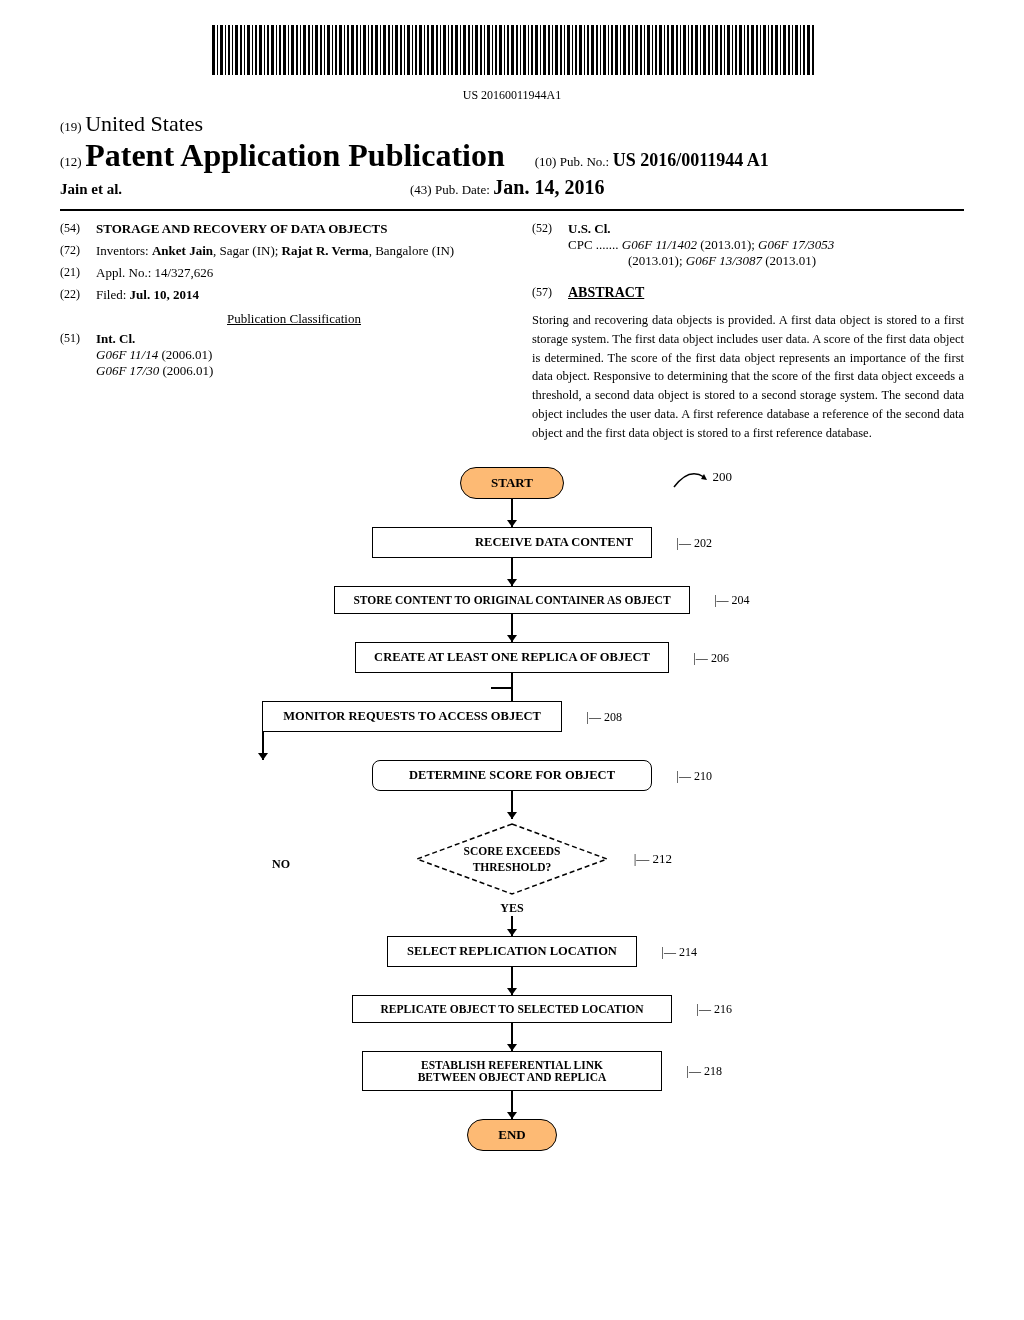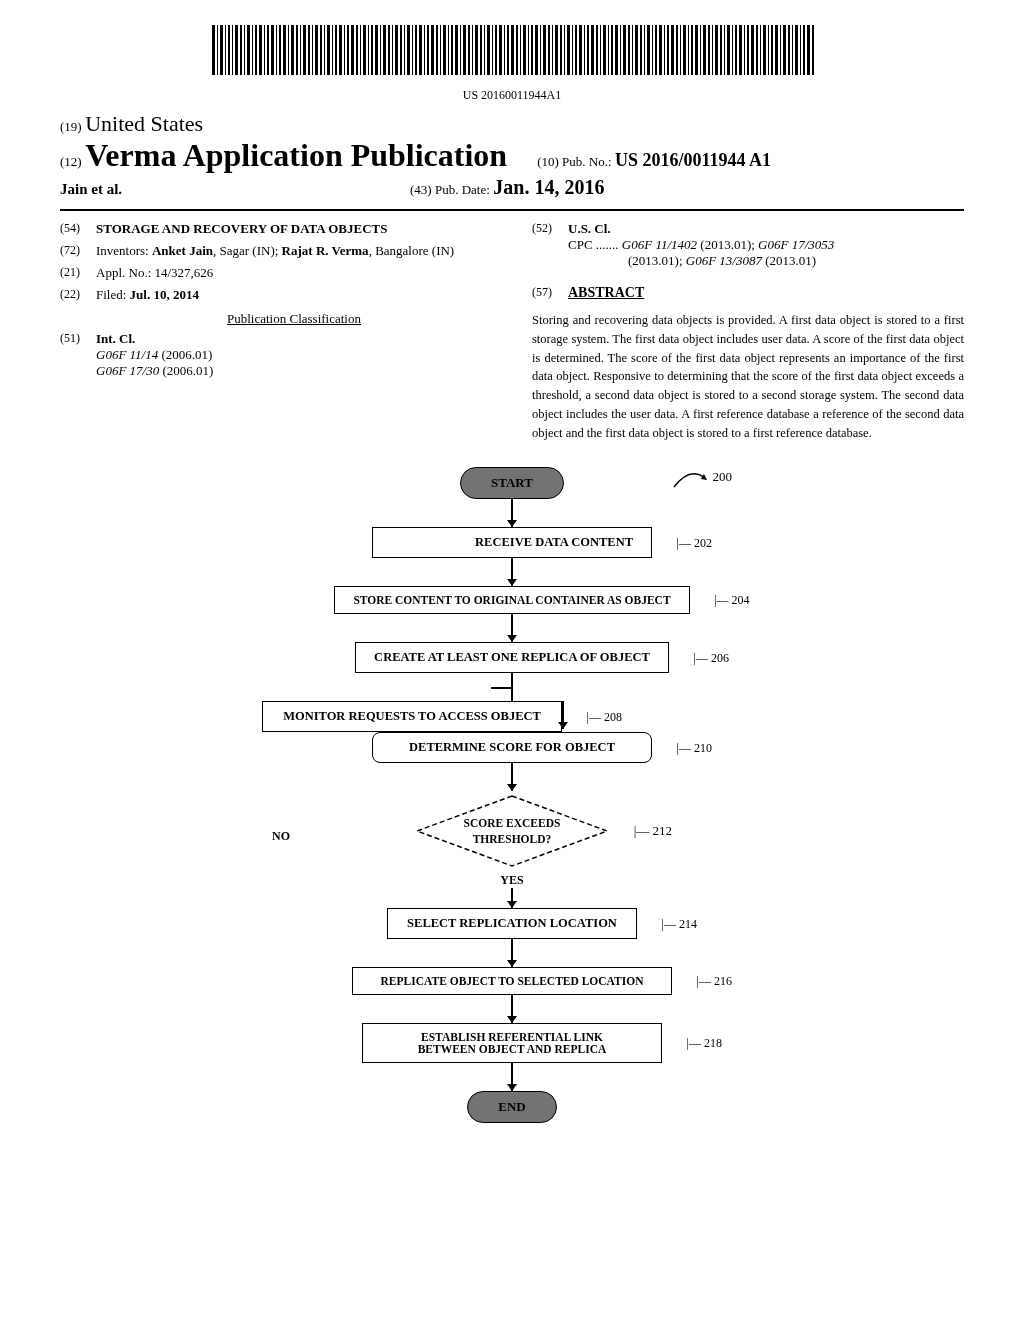--- a/index.html
+++ b/index.html
@@ -168,21 +168,21 @@
       position: relative;
     }
 
     .start-end-box {
       border: 1.5px solid #000;
       border-radius: 22px;
       padding: 7px 30px;
       text-align: center;
       font-size: 13px;
       font-weight: bold;
-      background: #737373;
+      background: #fdba74;
       position: relative;
       display: inline-block;
     }
   </style>
 </head>
 <body>
 
 <div class="page">
 
   <div class="barcode-area">
@@ -353,21 +353,21 @@
 
   <div class="header-section">
     <div>
       <span style="font-size:13px">(19)</span>
       <span class="us-label">United States</span>
     </div>
 
     <div class="patent-title-row">
       <div>
         <span style="font-size:13px">(12)</span>
-        <span class="patent-application">Verma Application Publication</span>
+        <span class="patent-application">Patent Application Publication</span>
       </div>
       <div class="pub-no-block">
         <span class="pub-no-label">(10) Pub. No.:</span>
         <span class="pub-no-value">US 2016/0011944 A1</span>
       </div>
     </div>
 
     <div class="inventors-row">
       <div class="inventors-left">Jain et al.</div>
       <div class="pub-date-block">
@@ -507,21 +507,21 @@
             <span>CREATE AT LEAST ONE REPLICA OF OBJECT</span>
           </div>
           <span style="position:absolute; right:-60px; top:50%; transform:translateY(-50%); font-size:12px; white-space:nowrap;">|— <span>206</span></span>
         </div>
 
         <div style="height:28px; position:relative; width:2px; background:#000;">
           <div style="position:absolute; top:50%; left:-20px; width:20px; height:2px; background:#000;"></div>
         </div>
       </div>
 
-      <div style="display:flex; flex-direction:row; align-items:flex-start; position:relative;">
+      <div style="display:flex; flex-direction:column; align-items:flex-start; position:relative;">
         <div style="position:relative; display:inline-block;">
           <div class="process-box" style="min-width:300px;">
             <span>MONITOR REQUESTS TO ACCESS OBJECT</span>
           </div>
           <span style="position:absolute; right:-60px; top:50%; transform:translateY(-50%); font-size:12px; white-space:nowrap;">|— <span>208</span></span>
         </div>
         <div class="connector"></div>
       </div>
 
       <div style="display:flex; flex-direction:column; align-items:center; position:relative;">

